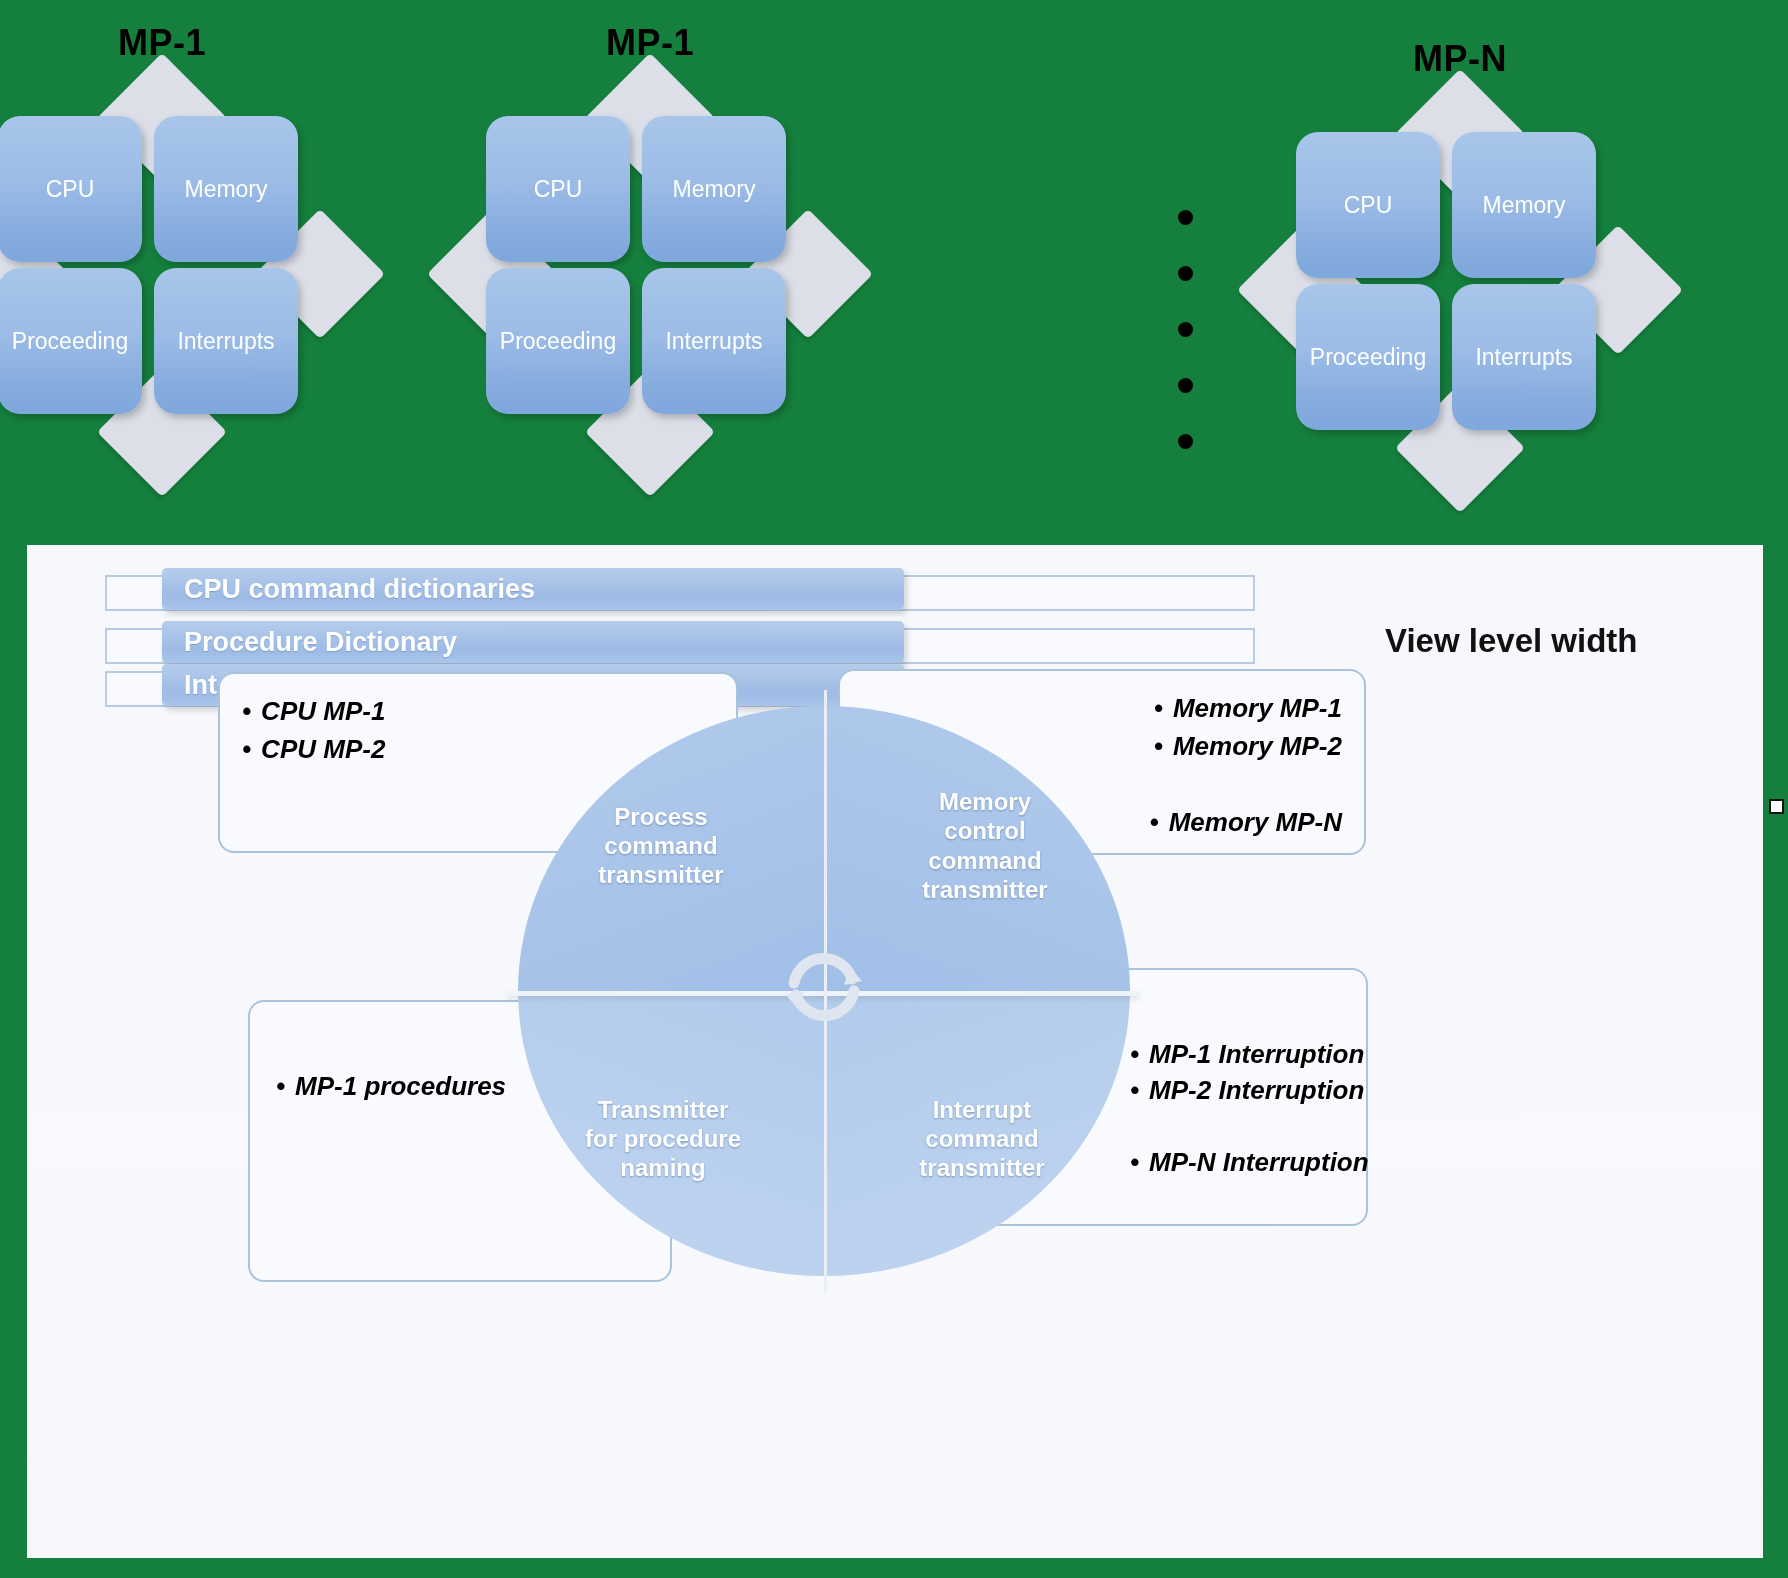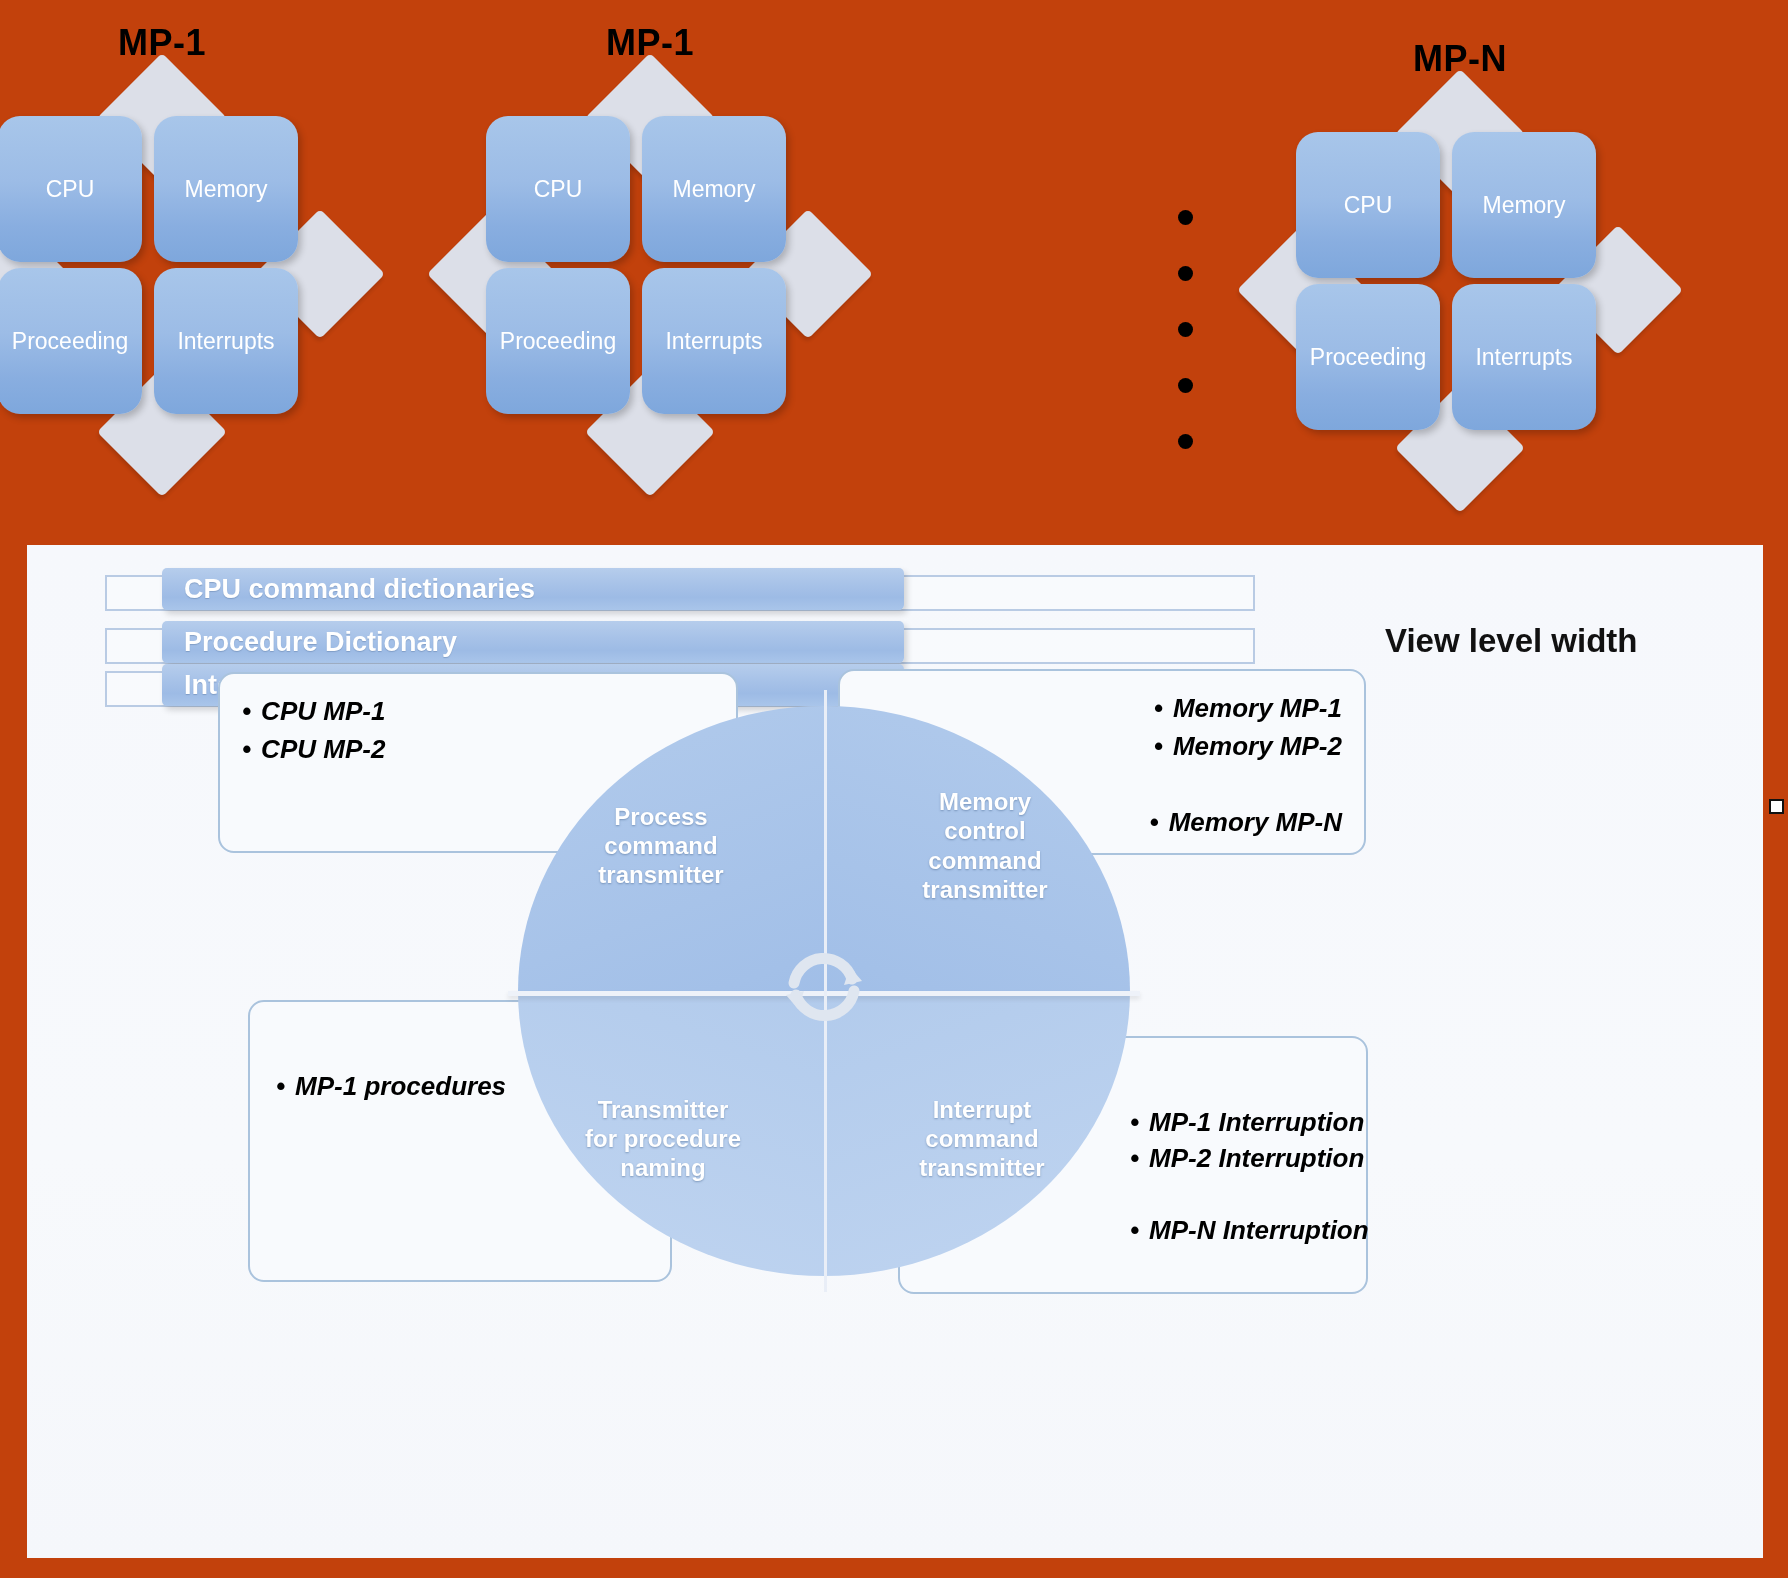--- a/index.html
+++ b/index.html
@@ -7,21 +7,21 @@
     padding: 0;
     background: #ffffff;
   }
   body {
     font-family: "Liberation Sans", sans-serif;
   }
   #page {
     position: relative;
     width: 1788px;
     height: 1578px;
-    background: #c2410c;
+    background: #15803d;
     overflow: hidden;
   }
 
   
   .mp-group {
     position: absolute;
     width: 340px;
     height: 470px;
   }
   .mp-title {
@@ -169,21 +169,21 @@
     font-style: italic;
   }
   .callout li.spacer {
     visibility: hidden;
   }
   .bullet { margin-right: 10px; }
 
   #box-cpu    { left: 218px;  top: 672px;  width: 520px;  height: 181px; }
   #box-memory { left: 838px;  top: 669px;  width: 528px;  height: 186px; }
   #box-proc   { left: 248px;  top: 1000px;  width: 424px;  height: 282px; }
-  #box-intr   { left: 898px;  top: 1036px;  width: 470px;  height: 258px; }
+  #box-intr   { left: 898px;  top: 968px;  width: 470px;  height: 258px; }
 
   #box-cpu ul    { margin: 18px 0 0 22px; }
   #box-cpu li    { line-height: 38px; }
   #box-memory ul { margin: 18px 22px 0 0; text-align: right; }
   #box-memory li { line-height: 38px; }
   #box-proc ul   { margin: 66px 0 0 26px; }
   #box-proc li   { line-height: 36px; }
   #box-intr ul   { margin: 66px 0 0 230px; }
   #box-intr li   { line-height: 36px; }
 

